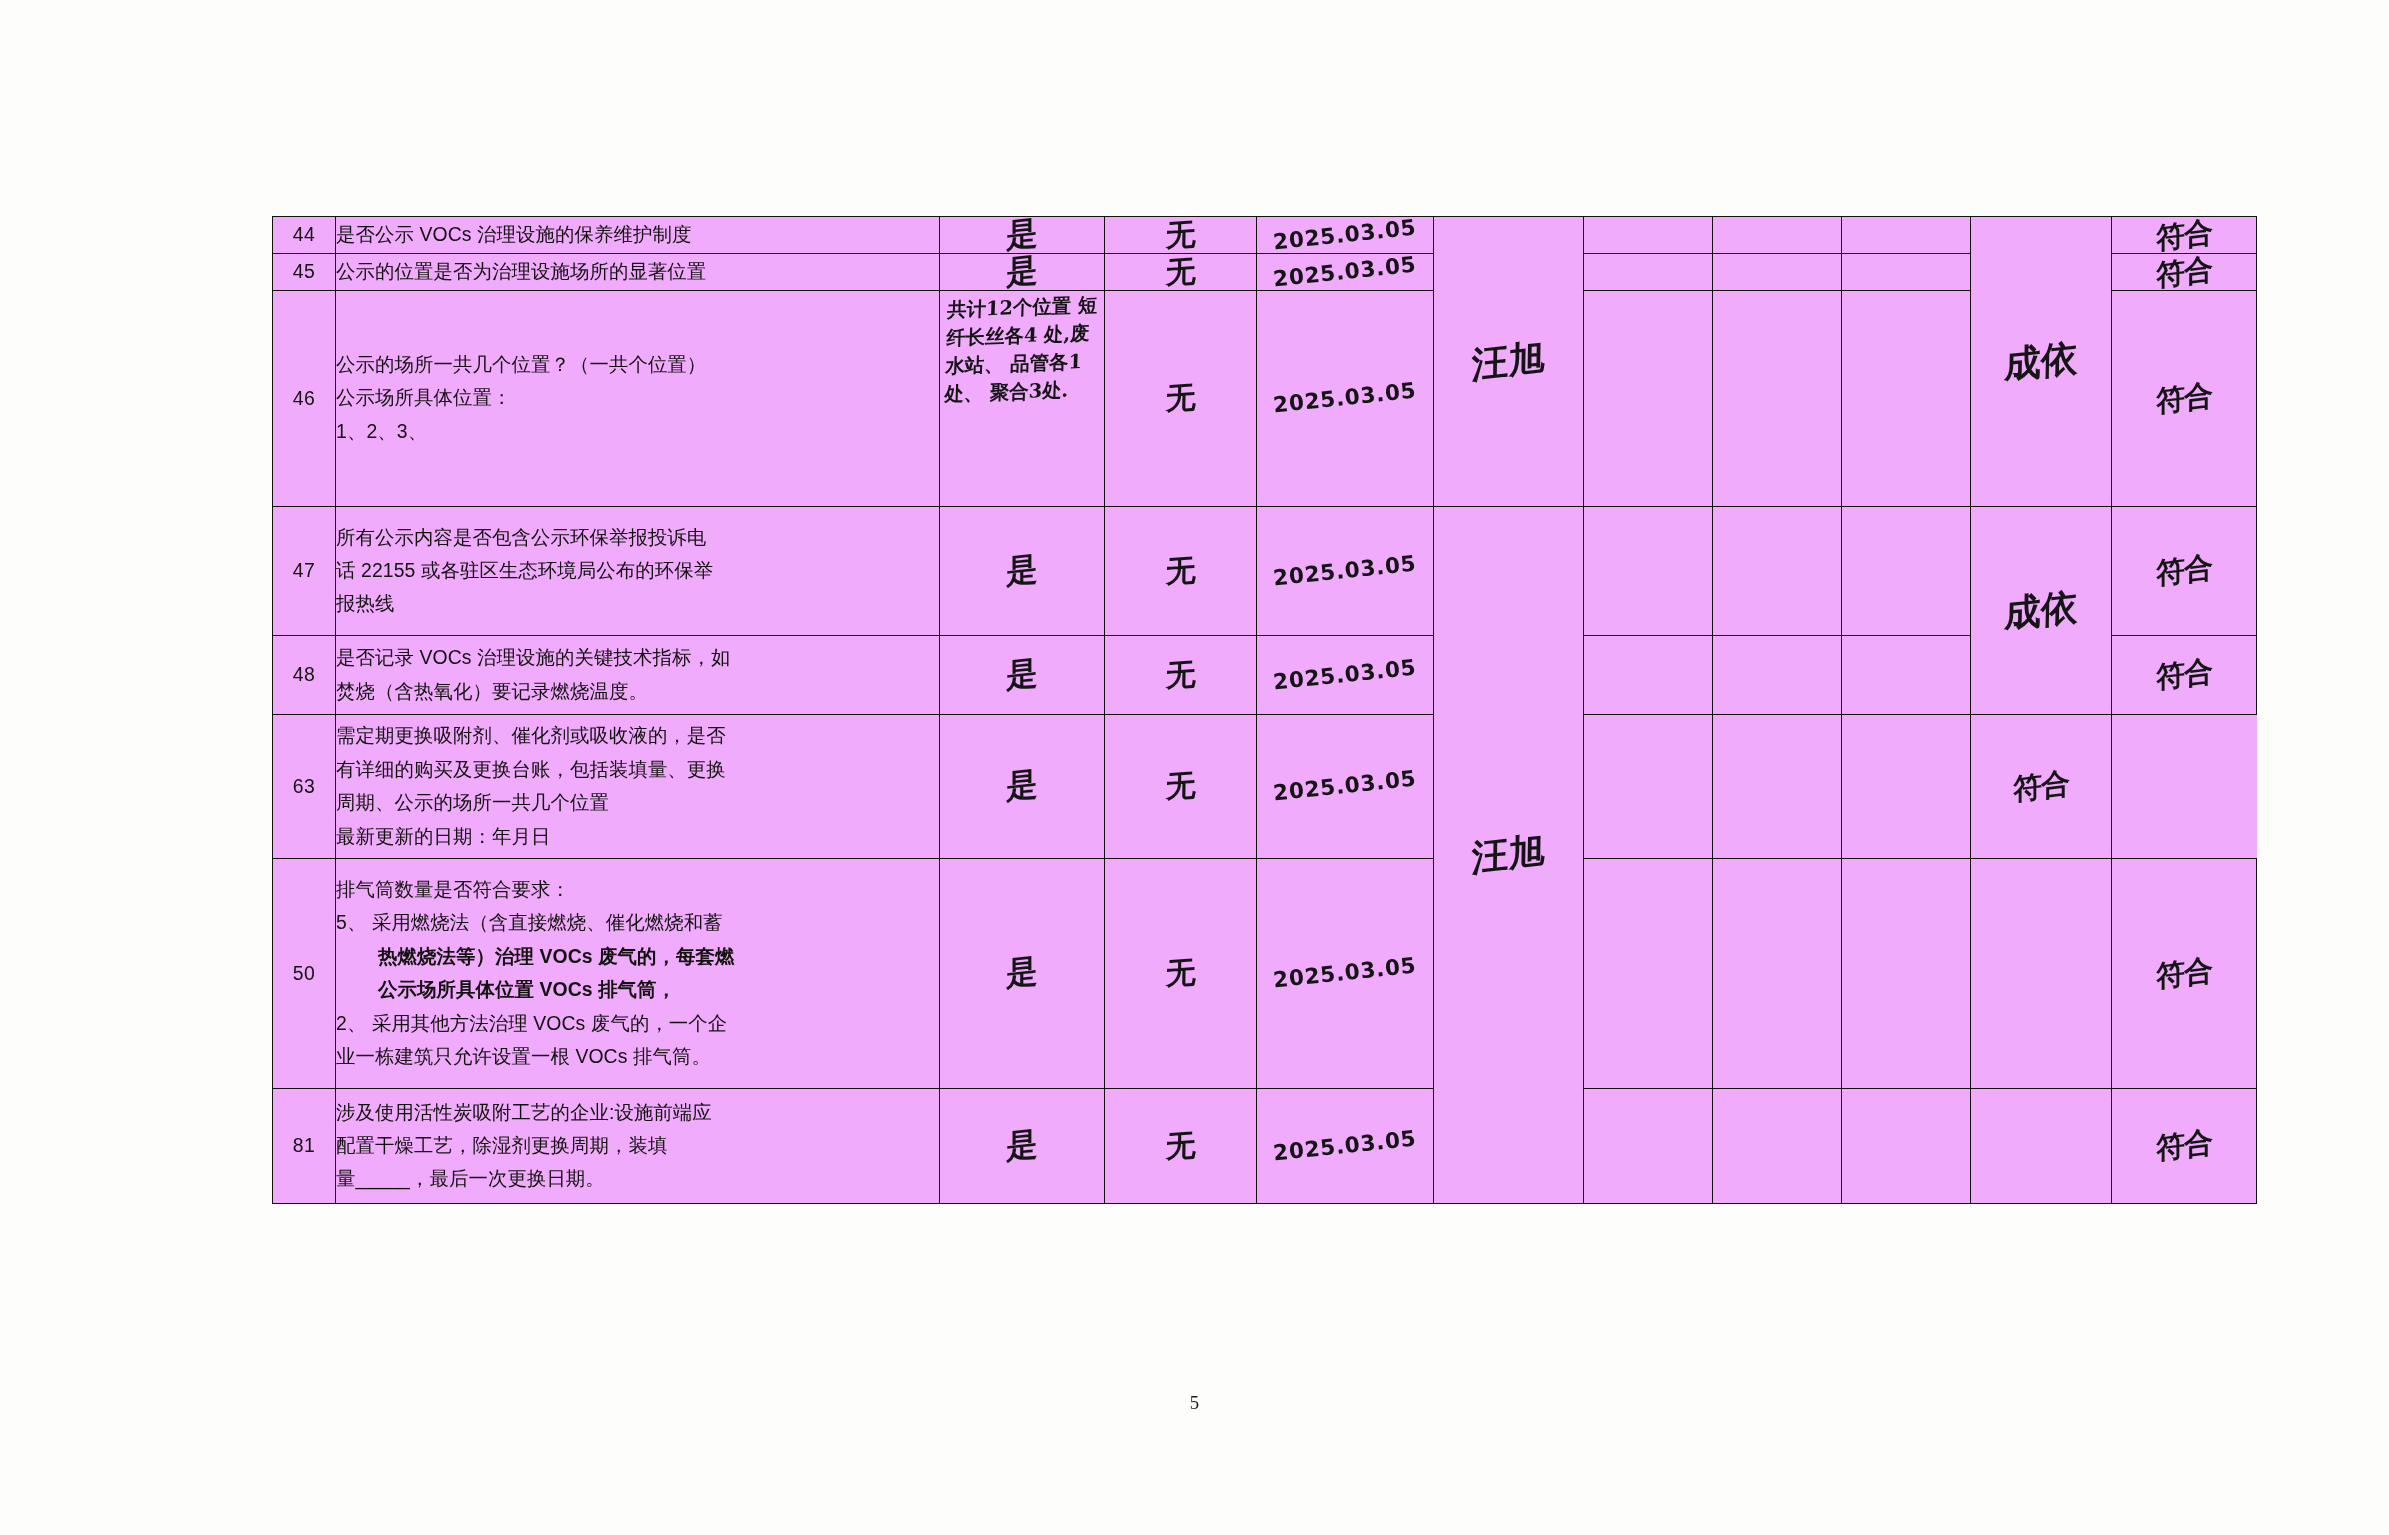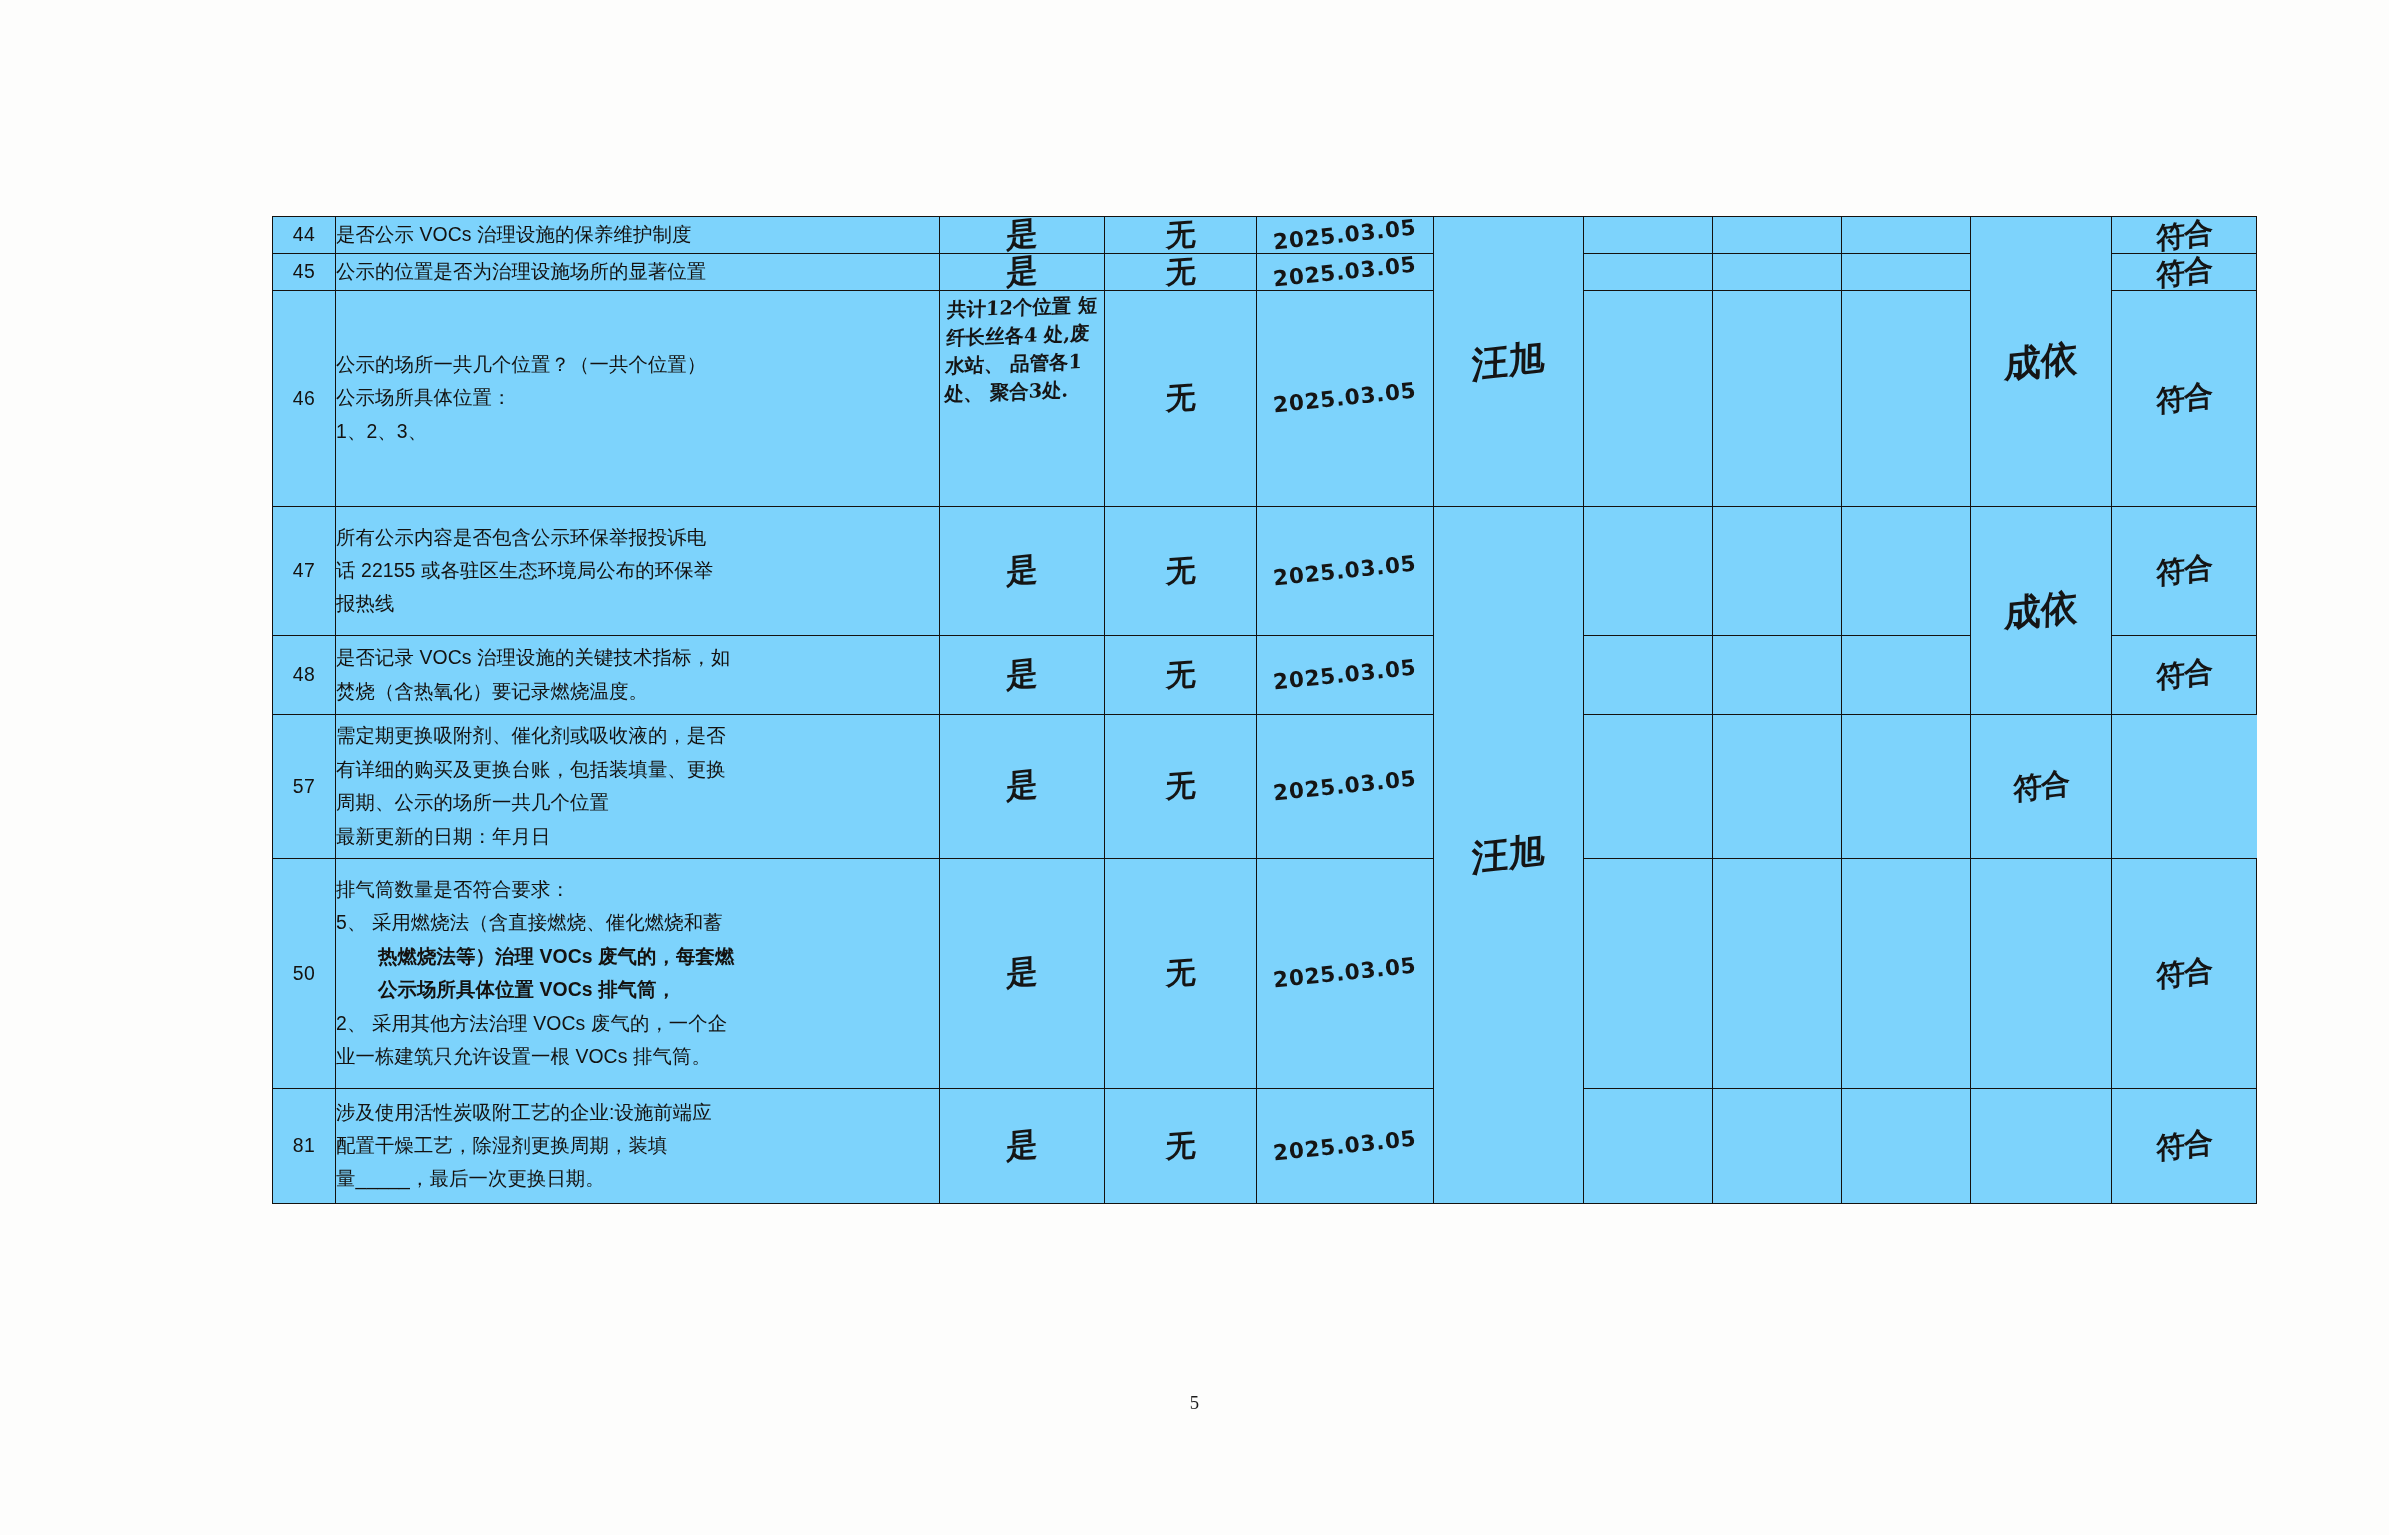--- a/index.html
+++ b/index.html
@@ -24,21 +24,21 @@
   .sheet {
     position: absolute;
     left: 272px;
     top: 216px;
     width: 1985px;
   }
   table.checklist {
     border-collapse: collapse;
     table-layout: fixed;
     width: 1985px;
-    background: #7dd3fc;
+    background: #f0abfc;
   }
   table.checklist td {
     border: 1.4px solid #14120f;
     padding: 0;
     vertical-align: middle;
     font-size: 19.4px;
     color: #141210;
   }
   
   col.c-no     { width: 63px; }
@@ -287,21 +287,21 @@
         </td>
         <td></td>
         <td></td>
         <td></td>
         <td class="center cellpad">
           <span class="hand hand-result">符合</span>
         </td>
       </tr>
 
       <tr style="height:144px;">
-        <td class="no-cell">57</td>
+        <td class="no-cell">63</td>
         <td class="item-cell">
           <span class="ln">需定期更换吸附剂、催化剂或吸收液的，是否</span>
           <span class="ln">有详细的购买及更换台账，包括装填量、更换</span>
           <span class="ln">周期、公示的场所一共几个位置</span>
           <span class="ln">最新更新的日期：年月日</span>
         </td>
         <td class="center cellpad">
           <span class="hand hand-yes">是</span>
         </td>
         <td class="center cellpad">

